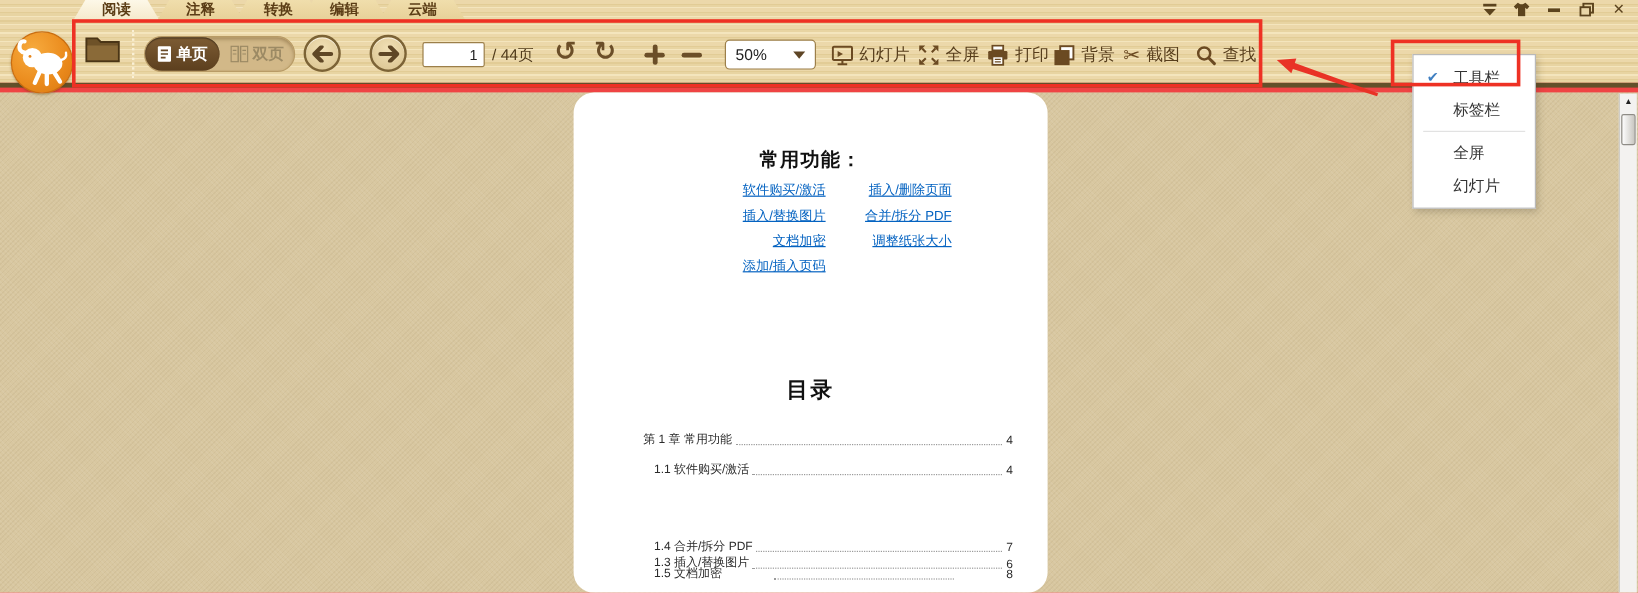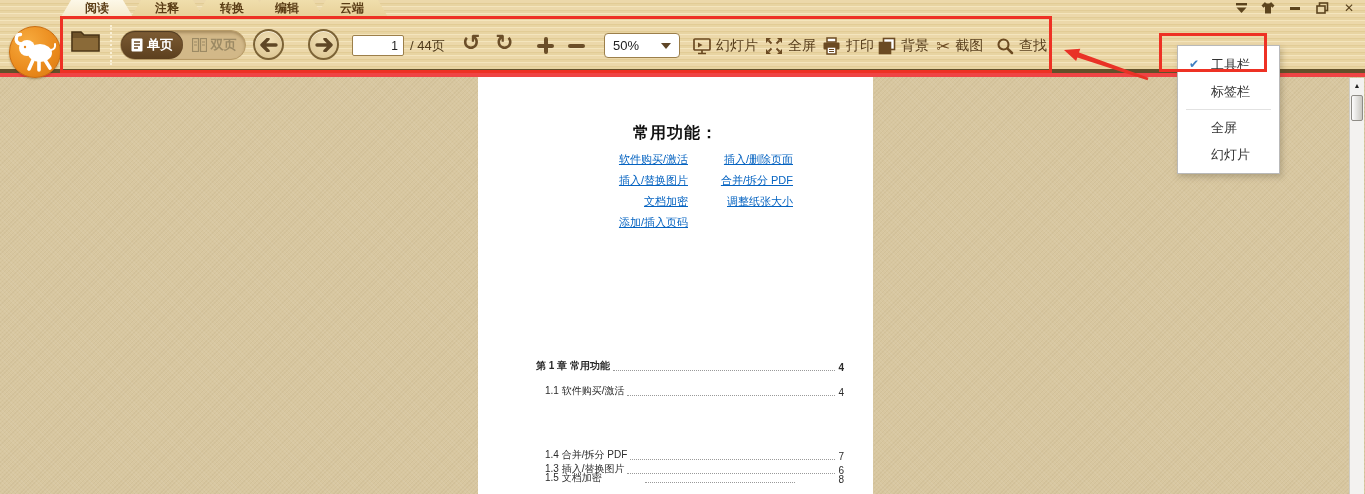--- a/index.html
+++ b/index.html
@@ -81,34 +81,34 @@
   .menu-item { position:relative; height:27px; line-height:27px; padding-left:33px;
     font-size:13px; color:#333; cursor:default; }
   .menu-item .check { position:absolute; left:11px; top:0; color:#3f7fc1; font-size:12px; font-weight:bold; }
   .menu-divider { height:1px; background:#e2e2e2; margin:4px 8px; }
 
   
   .doc-area { position:absolute; left:0; top:77px; width:100%; height:417px;
     background:#d8c7a0;
     background-image:repeating-linear-gradient(45deg, rgba(255,255,255,.06) 0 1px, transparent 1px 3px),
                      repeating-linear-gradient(-45deg, rgba(110,85,40,.06) 0 1px, transparent 1px 3px); }
-  .pdf-page { position:absolute; left:478px; top:0; width:395px; height:417px; background:#fff; }
+  .pdf-page { position:absolute; left:478px; top:0; width:395px; height:417px; background:#fff;border-radius:17px; }
 
   .sec-title { position:absolute; left:0; top:46px; width:100%; text-align:center;
     font-size:16px; font-weight:bold; color:#111; letter-spacing:1px; }
   .links-col { position:absolute; top:72px; width:130px; text-align:center; }
   .links-col.c1 { left:80px; } .links-col.c2 { left:185px; }
   .pdf-link { display:block; line-height:21px; font-size:11px; font-weight:normal;
     color:#0563c1; text-decoration:underline; cursor:pointer; white-space:nowrap;text-align:right; }
 
   .toc-title { position:absolute; left:0; top:236px; width:100%; text-align:center;
     font-size:18px; font-weight:bold; color:#111; letter-spacing:2px; }
   .toc-row { position:absolute; left:58px; width:308px; height:13px; display:flex;
     align-items:flex-end; font-size:10px; color:#2b2b2b; white-space:nowrap; }
-  .toc-row.bold { font-weight:bold; }
+  .toc-row.bold { font-weight:normal; }
   .toc-row.indent { padding-left:9px; }
   .toc-leader { flex:1; border-bottom:1px dotted #9a9a9a; margin:0 3px 2px 3px; height:1px; }
   .toc-page { flex:0 0 auto; }
 
   
   .scrollbar { position:absolute; right:1px; top:78px; bottom:0; width:15px;
     background:#f3f2f0; border-left:1px solid #cfcdc7; z-index:30; }
   .scroll-up { height:15px; display:flex; align-items:center; justify-content:center;
     font-size:7px; color:#222; cursor:default; }
   .scroll-thumb { position:absolute; left:1px; top:17px; width:12px; height:26px;
@@ -289,20 +289,21 @@
         <a class="pdf-link">插入/替换图片</a>
         <a class="pdf-link">文档加密</a>
         <a class="pdf-link">添加/插入页码</a>
       </div>
       <div class="links-col c2">
         <a class="pdf-link">插入/删除页面</a>
         <a class="pdf-link">合并/拆分 PDF</a>
         <a class="pdf-link">调整纸张大小</a>
       </div>
 
+      <div class="toc-title">目录</div>
 
       <div class="toc-row bold" style="top:283px;">
         <span>第 1 章 常用功能</span>
           <span class="toc-leader"></span>
           <span class="toc-page">4</span>
       </div>
       <div class="toc-row indent" style="top:308px;">
         <span>1.1 软件购买/激活</span>
           <span class="toc-leader"></span>
           <span class="toc-page">4</span>

